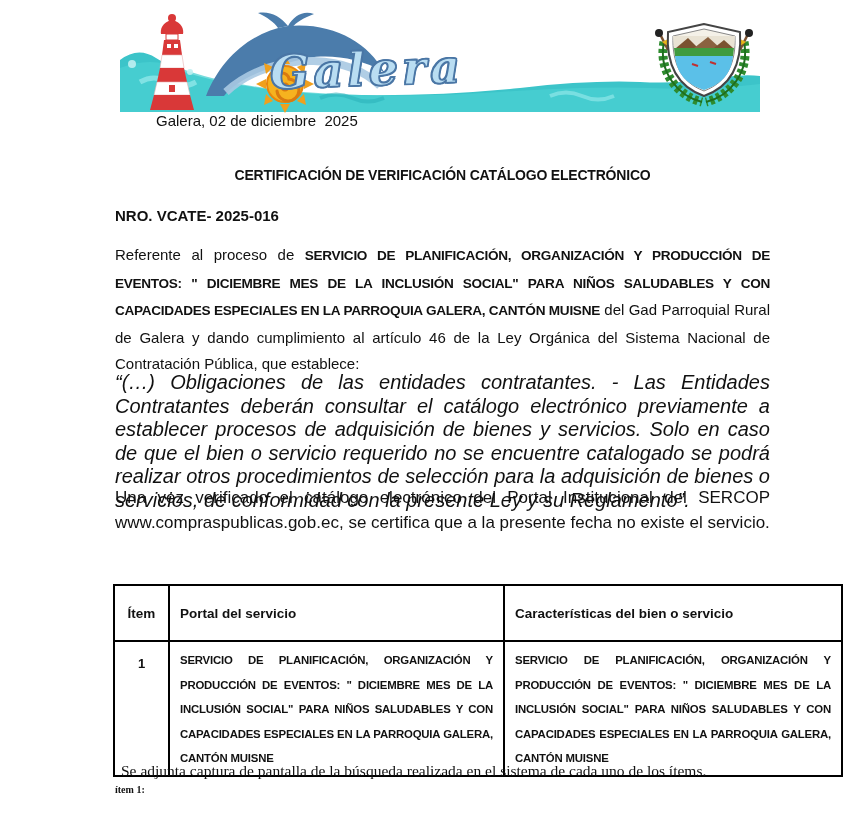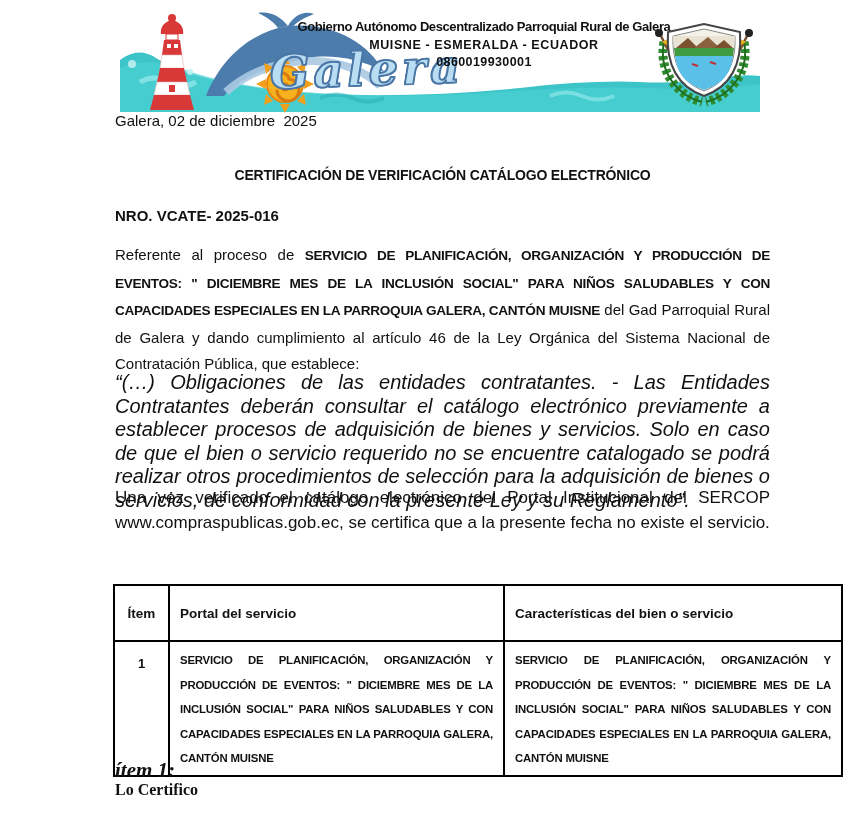--- a/index.html
+++ b/index.html
@@ -24,21 +24,21 @@
     text-shadow:-1px -1px 0 #4a76a5, 1px -1px 0 #4a76a5, -1px 1px 0 #4a76a5, 1px 1px 0 #4a76a5;
   }
   #inst-block { left:168px; top:12px; width:392px; text-align:center; }
   .inst-l1 { font-size:13px; font-weight:bold; letter-spacing:-0.4px; line-height:18px; }
   .inst-l2 { font-size:12.5px; font-weight:bold; letter-spacing:0.6px; line-height:18px; }
   .inst-l3 { font-size:12.5px; font-weight:bold; letter-spacing:0.4px; line-height:17px; }
   #shield { left:528px; top:10px; width:112px; height:94px; }
 
   
   .textband { left:115px; width:655px; }
-  #date-line { top:112px; font-size:15px; white-space:pre-wrap; }
+  #date-line { top:112px; font-size:15px; white-space:pre-wrap;margin-left:41px; }
   #doc-title { top:167px; text-align:center; font-size:14px; font-weight:bold; letter-spacing:-0.2px; }
   #doc-number { top:207px; font-size:15px; font-weight:bold; }
   #para1 { top:242px; font-size:15px; line-height:26.5px; text-align:justify; }
   .bold-cond { font-weight:bold; font-size:13.6px; letter-spacing:-0.3px; }
   #quote { top:371px; font-size:20px; font-style:italic; line-height:23.5px; text-align:justify; }
   #para3 { top:485px; font-size:17px; line-height:25px; text-align:justify; }
 
   
   #cert-table { left:113px; top:584px; }
   table { border-collapse:collapse; table-layout:fixed; width:720px; }
@@ -50,21 +50,21 @@
   td { height:124px; vertical-align:top; }
   td.cell-item { text-align:center; padding-top:14px; font-size:13px; font-weight:bold; }
   td.cell-text {
     padding:6px 10px 4px 10px; font-size:11.4px; font-weight:bold;
     letter-spacing:-0.2px; line-height:2.15; text-align:justify;
   }
 
   
   #footer { left:115px; top:761px; width:680px; font-family:"Liberation Serif", serif; }
   #footer .note { font-size:15.5px; line-height:19px; padding-left:6px; }
-  #footer .item-label { font-size:21px; line-height:19px; font-weight:bold; font-style:italic; }
+  #footer .item-label { font-size:10px; line-height:19px; font-weight:bold; }
   #footer .certify { font-size:16px; line-height:19px; font-weight:bold; }
 </style>
 </head>
 <body>
 
 <div class="page">
 
   <div class="abs" id="header">
 
     <svg class="abs" id="wave-band" viewBox="0 0 640 70">
@@ -108,25 +108,20 @@
       <path d="M42,30 L58,30 L60,45 L40,45 Z" fill="#D93838"></path>
       <rect x="45" y="34" width="4" height="4" fill="#FFFFFF"></rect>
         <rect x="52" y="34" width="4" height="4" fill="#FFFFFF"></rect>
       <path d="M40,45 L60,45 L62,58 L38,58 Z" fill="#FFFFFF" stroke="#E6B0B0" stroke-width="0.6"></path>
       <path d="M38,58 L62,58 L65,72 L35,72 Z" fill="#D93838"></path>
       <path d="M35,72 L65,72 L68,85 L32,85 Z" fill="#FFFFFF" stroke="#E6B0B0" stroke-width="0.6"></path>
       <rect x="47" y="75" width="6" height="7" fill="#D93838"></rect>
       <path d="M32,85 L68,85 L72,100 L28,100 Z" fill="#D93838"></path>
     </svg>
 
-    <div class="abs" id="inst-block">
-      <div class="inst-l1">Gobierno Autónomo Descentralizado Parroquial Rural de Galera</div>
-      <div class="inst-l2">MUISNE - ESMERALDA - ECUADOR</div>
-      <div class="inst-l3">0860019930001</div>
-    </div>
 
     <svg class="abs" id="shield" viewBox="0 0 112 94">
       <path d="M16,26 C10,56 30,80 54,86" stroke="#2E8B2E" stroke-width="9" fill="none" stroke-dasharray="4,3"></path>
       <path d="M96,26 C102,56 82,80 58,86" stroke="#2E8B2E" stroke-width="9" fill="none" stroke-dasharray="4,3"></path>
       <path d="M16,26 C10,56 30,80 54,86" stroke="#1E6E1E" stroke-width="2" fill="none"></path>
       <path d="M96,26 C102,56 82,80 58,86" stroke="#1E6E1E" stroke-width="2" fill="none"></path>
       <line x1="12" y1="18" x2="20" y2="34" stroke="#7A5230" stroke-width="2.5"></line>
       <line x1="100" y1="18" x2="92" y2="34" stroke="#7A5230" stroke-width="2.5"></line>
       <circle cx="11" cy="17" r="4" fill="#222"></circle>
         <circle cx="101" cy="17" r="4" fill="#222"></circle>
@@ -169,17 +164,17 @@
         <tr>
           <td class="cell-item">1</td>
           <td class="cell-text">SERVICIO DE PLANIFICACIÓN, ORGANIZACIÓN Y PRODUCCIÓN DE EVENTOS: " DICIEMBRE MES DE LA INCLUSIÓN SOCIAL" PARA NIÑOS SALUDABLES Y CON CAPACIDADES ESPECIALES EN LA PARROQUIA GALERA, CANTÓN MUISNE</td>
           <td class="cell-text">SERVICIO DE PLANIFICACIÓN, ORGANIZACIÓN Y PRODUCCIÓN DE EVENTOS: " DICIEMBRE MES DE LA INCLUSIÓN SOCIAL" PARA NIÑOS SALUDABLES Y CON CAPACIDADES ESPECIALES EN LA PARROQUIA GALERA, CANTÓN MUISNE</td>
         </tr>
       </tbody>
     </table>
   </div>
 
   <div class="abs" id="footer">
+    <div class="note">Se adjunta captura de pantalla de la búsqueda realizada en el sistema de cada uno de los ítems.</div>
     <div class="item-label">ítem 1:</div>
-    <div class="certify">Lo Certifico</div>
   </div>
 
 </div>
 
 </body></html>

